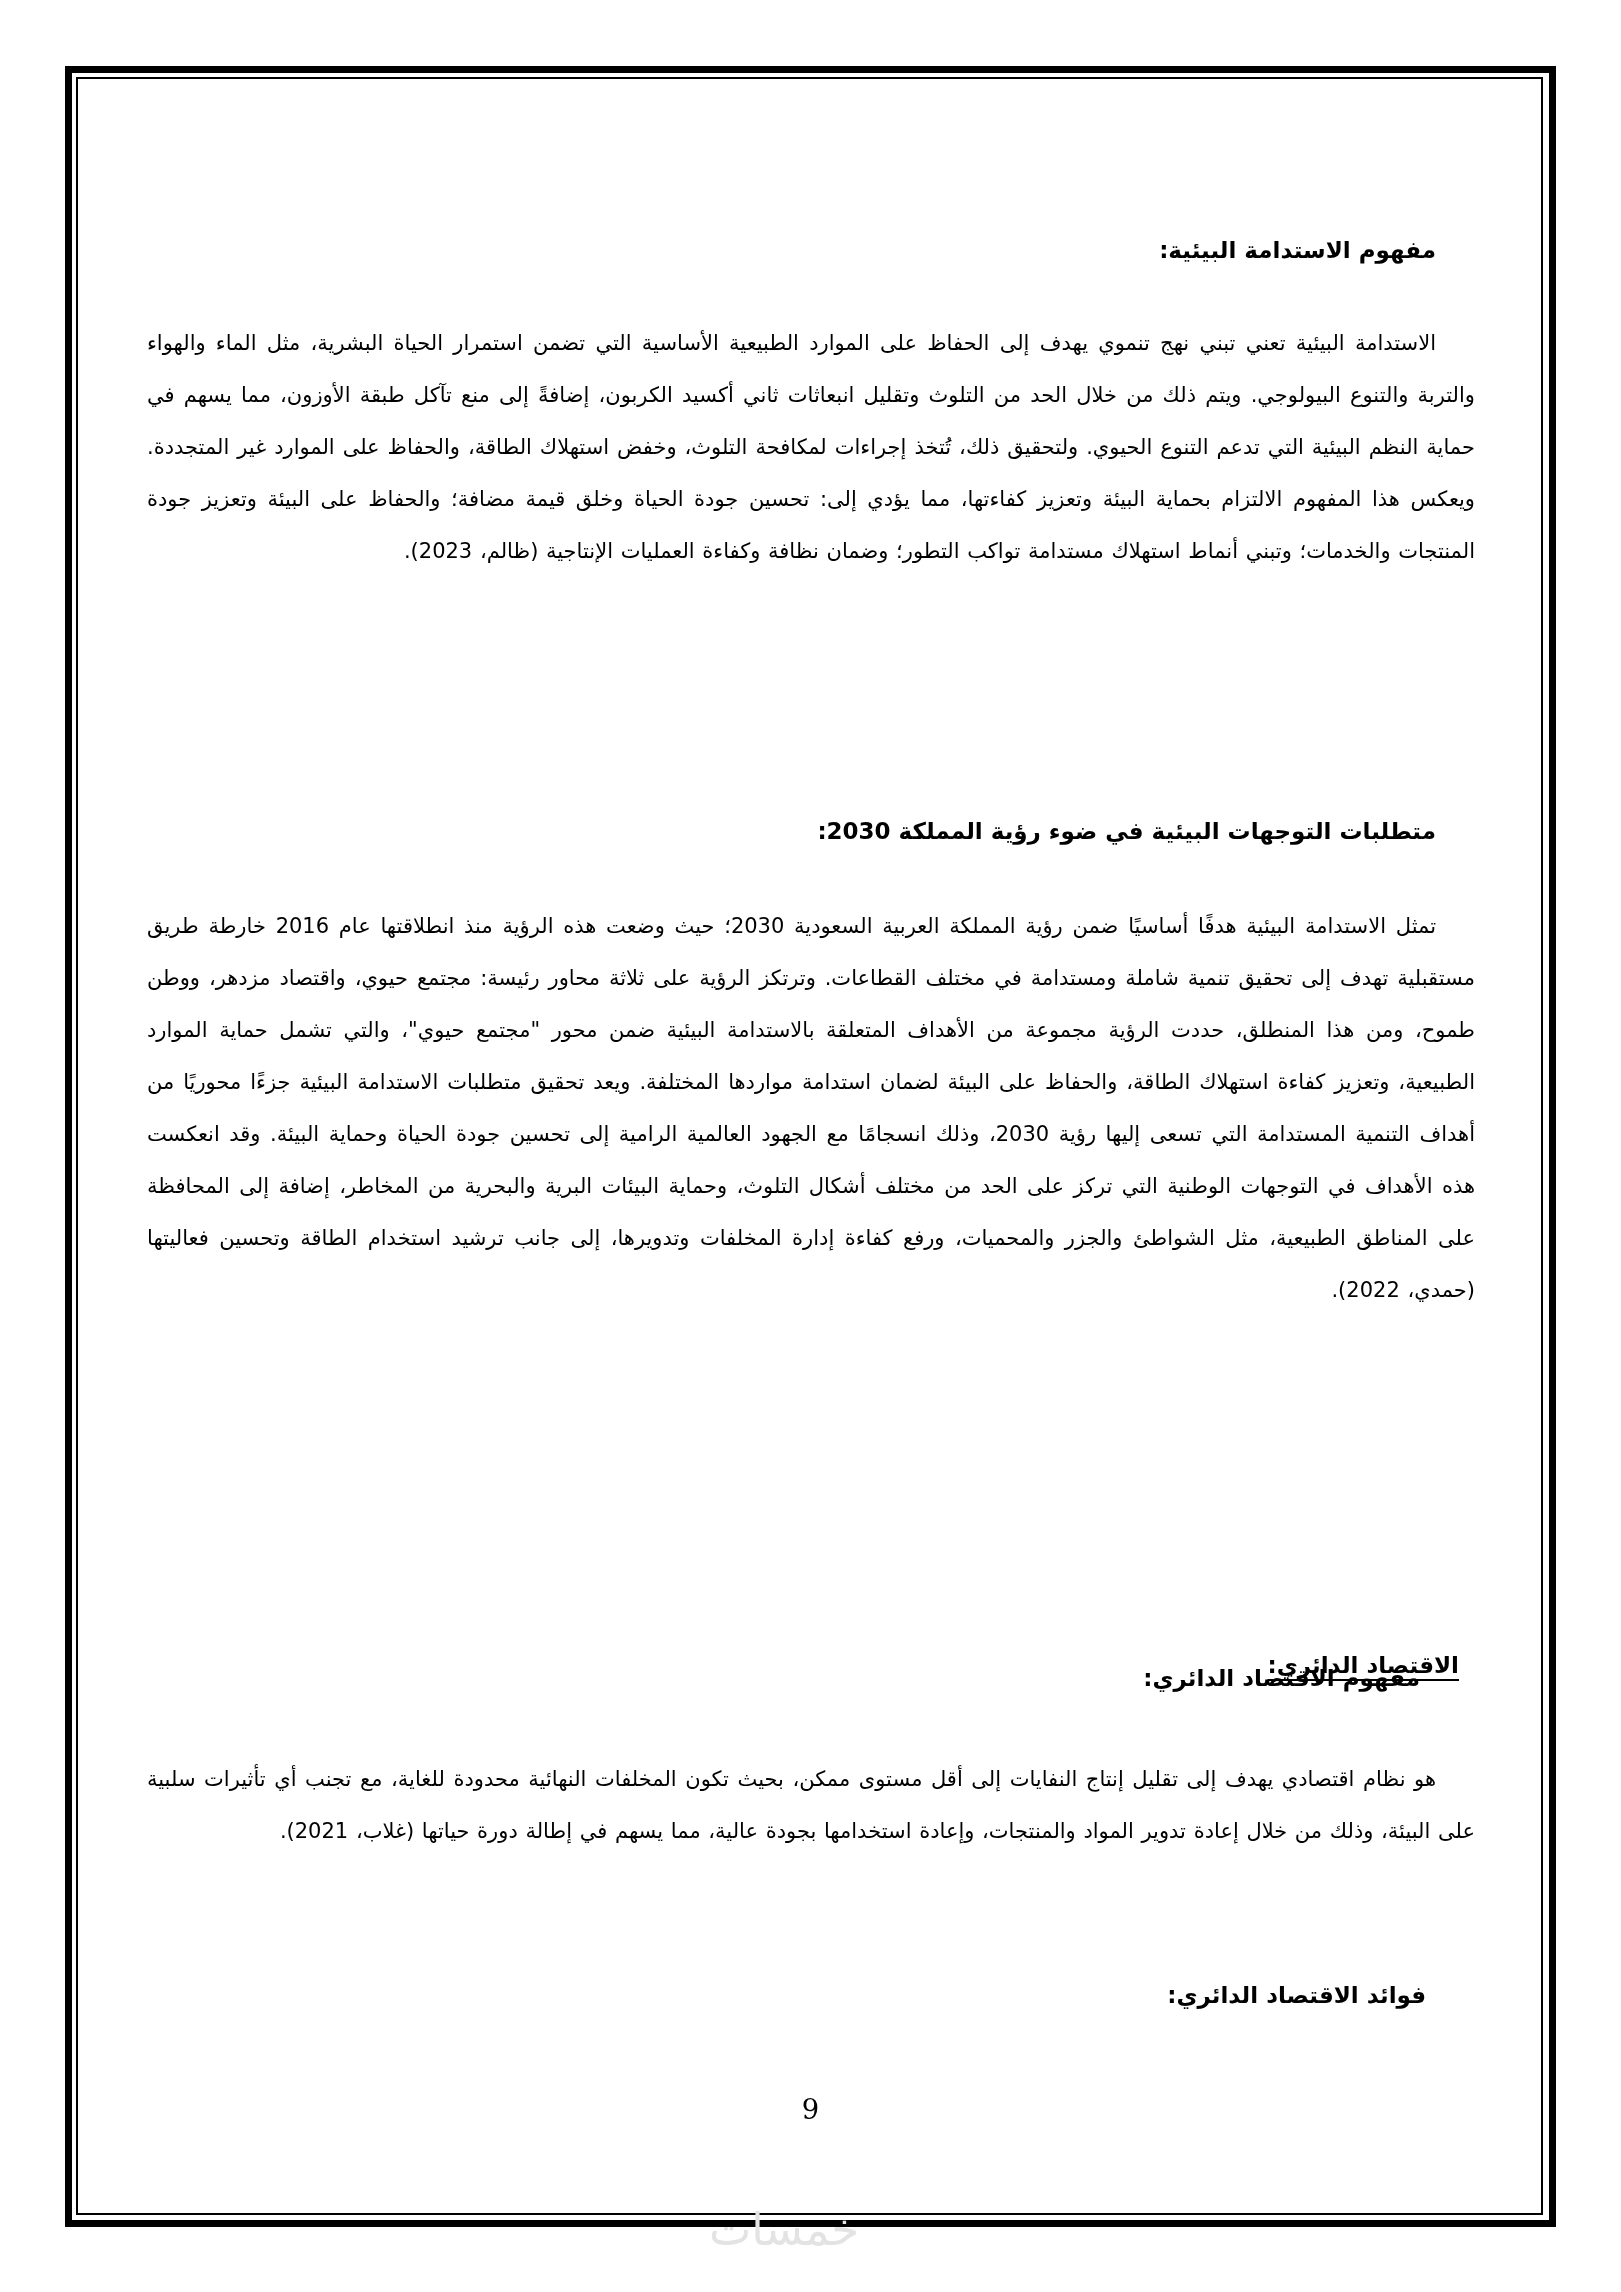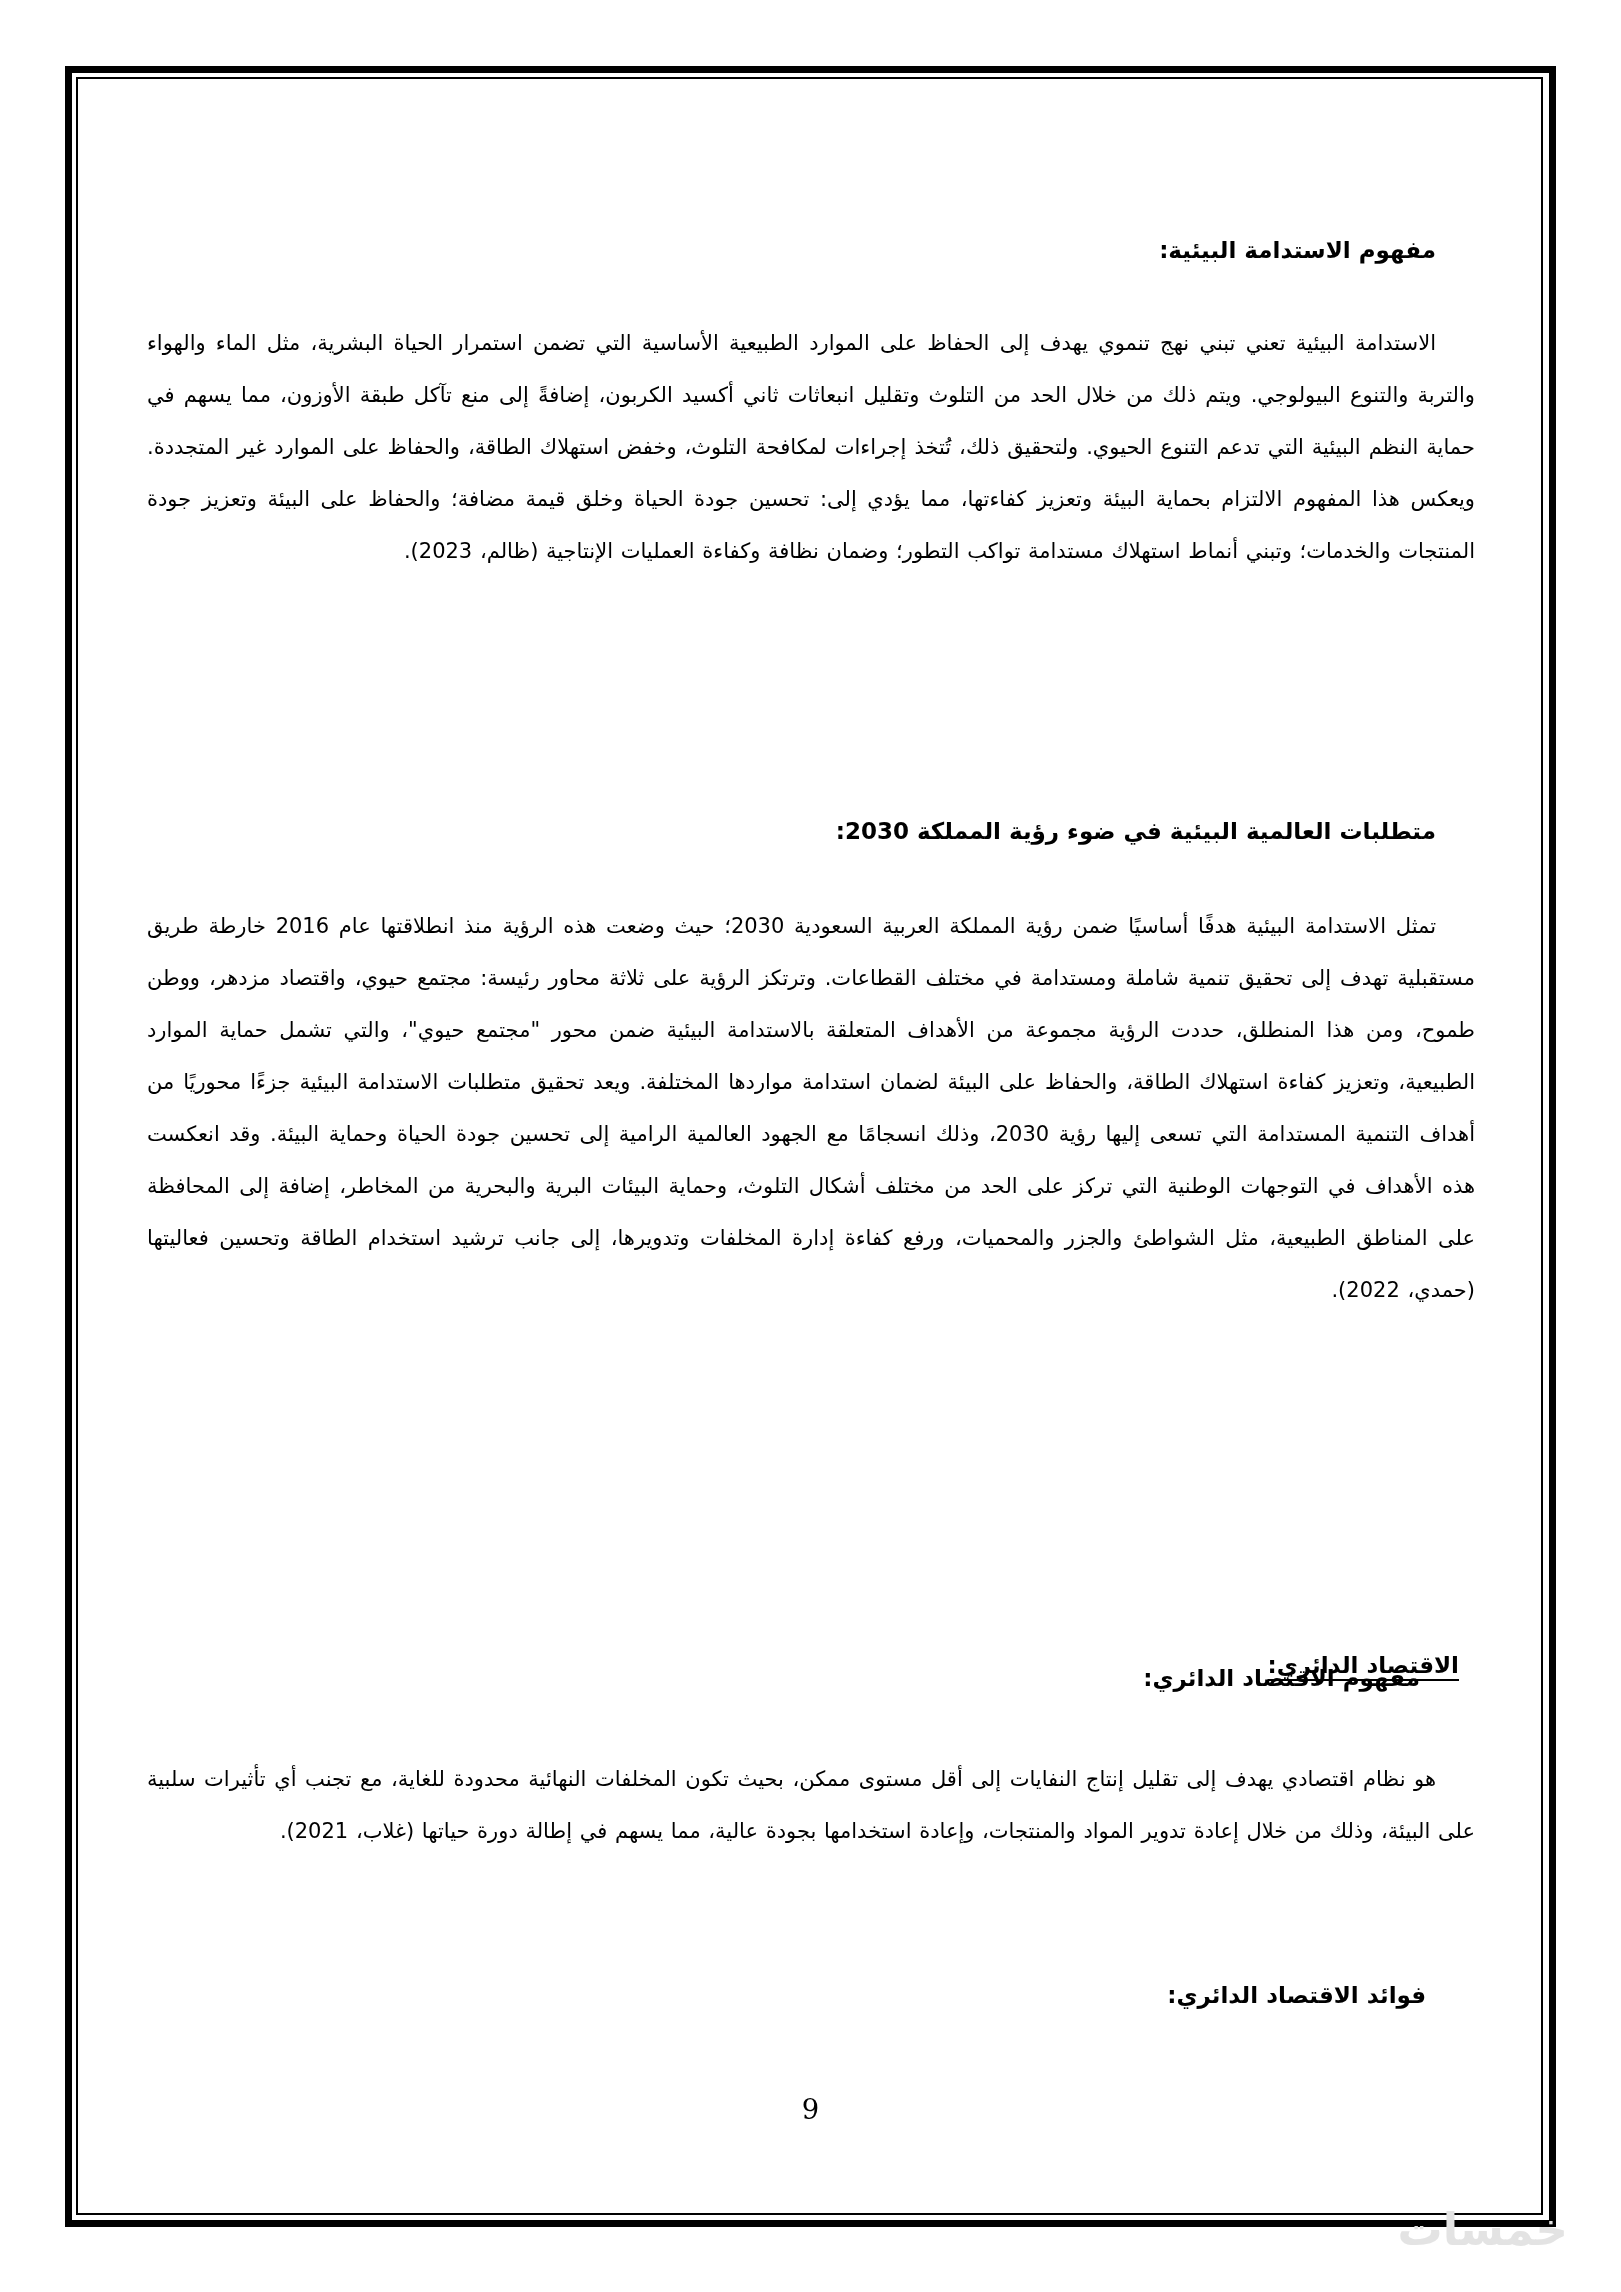--- a/index.html
+++ b/index.html
@@ -75,39 +75,40 @@
       text-align: center;
       font-family: "DejaVu Serif", serif;
       font-size: 27.4px;
       direction: ltr;
     }
     .watermark {
       position: absolute;
       left: 0;
       width: 1568px;
       top: 2203px;
+      text-align: center;
       font-size: 45px;
-      font-weight: bold;
+      font-weight: normal;
       color: #e3e3e3;
       letter-spacing: 2px;
     }
   </style>
 </head>
 <body>
 
 <div class="frame-outer"></div>
 <div class="frame-inner"></div>
 
 <div class="content">
 
   <h2 class="heading sub" style="top:231px; margin:0;">مفهوم الاستدامة البيئية:</h2>
 
   <p class="para" style="top:317px; margin:0;">الاستدامة البيئية تعني تبني نهج تنموي يهدف إلى الحفاظ على الموارد الطبيعية الأساسية التي تضمن استمرار الحياة البشرية، مثل الماء والهواء والتربة والتنوع البيولوجي. ويتم ذلك من خلال الحد من التلوث وتقليل انبعاثات ثاني أكسيد الكربون، إضافةً إلى منع تآكل طبقة الأوزون، مما يسهم في حماية النظم البيئية التي تدعم التنوع الحيوي. ولتحقيق ذلك، تُتخذ إجراءات لمكافحة التلوث، وخفض استهلاك الطاقة، والحفاظ على الموارد غير المتجددة. ويعكس هذا المفهوم الالتزام بحماية البيئة وتعزيز كفاءتها، مما يؤدي إلى: تحسين جودة الحياة وخلق قيمة مضافة؛ والحفاظ على البيئة وتعزيز جودة المنتجات والخدمات؛ وتبني أنماط استهلاك مستدامة تواكب التطور؛ وضمان نظافة وكفاءة العمليات الإنتاجية (ظالم، 2023).</p>
 
-  <h2 class="heading sub" style="top:812px; margin:0;">متطلبات العالمية البيئية في ضوء رؤية المملكة 2030:</h2>
+  <h2 class="heading sub" style="top:812px; margin:0;">متطلبات التوجهات البيئية في ضوء رؤية المملكة 2030:</h2>
 
   <p class="para" style="top:900px; margin:0;">تمثل الاستدامة البيئية هدفًا أساسيًا ضمن رؤية المملكة العربية السعودية 2030؛ حيث وضعت هذه الرؤية منذ انطلاقتها عام 2016 خارطة طريق مستقبلية تهدف إلى تحقيق تنمية شاملة ومستدامة في مختلف القطاعات. وترتكز الرؤية على ثلاثة محاور رئيسة: مجتمع حيوي، واقتصاد مزدهر، ووطن طموح، ومن هذا المنطلق، حددت الرؤية مجموعة من الأهداف المتعلقة بالاستدامة البيئية ضمن محور "مجتمع حيوي"، والتي تشمل حماية الموارد الطبيعية، وتعزيز كفاءة استهلاك الطاقة، والحفاظ على البيئة لضمان استدامة مواردها المختلفة. ويعد تحقيق متطلبات الاستدامة البيئية جزءًا محوريًا من أهداف التنمية المستدامة التي تسعى إليها رؤية 2030، وذلك انسجامًا مع الجهود العالمية الرامية إلى تحسين جودة الحياة وحماية البيئة. وقد انعكست هذه الأهداف في التوجهات الوطنية التي تركز على الحد من مختلف أشكال التلوث، وحماية البيئات البرية والبحرية من المخاطر، إضافة إلى المحافظة على المناطق الطبيعية، مثل الشواطئ والجزر والمحميات، ورفع كفاءة إدارة المخلفات وتدويرها، إلى جانب ترشيد استخدام الطاقة وتحسين فعاليتها (حمدي، 2022).</p>
 
   <h1 class="heading main" style="top:1630px; margin:16px;">الاقتصاد الدائري:</h1>
 
   <h2 class="heading sub" style="top:1643px; margin:16px;">مفهوم الاقتصاد الدائري:</h2>
 
   <p class="para" style="top:1753px; margin:0;">هو نظام اقتصادي يهدف إلى تقليل إنتاج النفايات إلى أقل مستوى ممكن، بحيث تكون المخلفات النهائية محدودة للغاية، مع تجنب أي تأثيرات سلبية على البيئة، وذلك من خلال إعادة تدوير المواد والمنتجات، وإعادة استخدامها بجودة عالية، مما يسهم في إطالة دورة حياتها (غلاب، 2021).</p>
 
   <h2 class="heading sub" style="top:1966px; margin:10px;">فوائد الاقتصاد الدائري:</h2>

